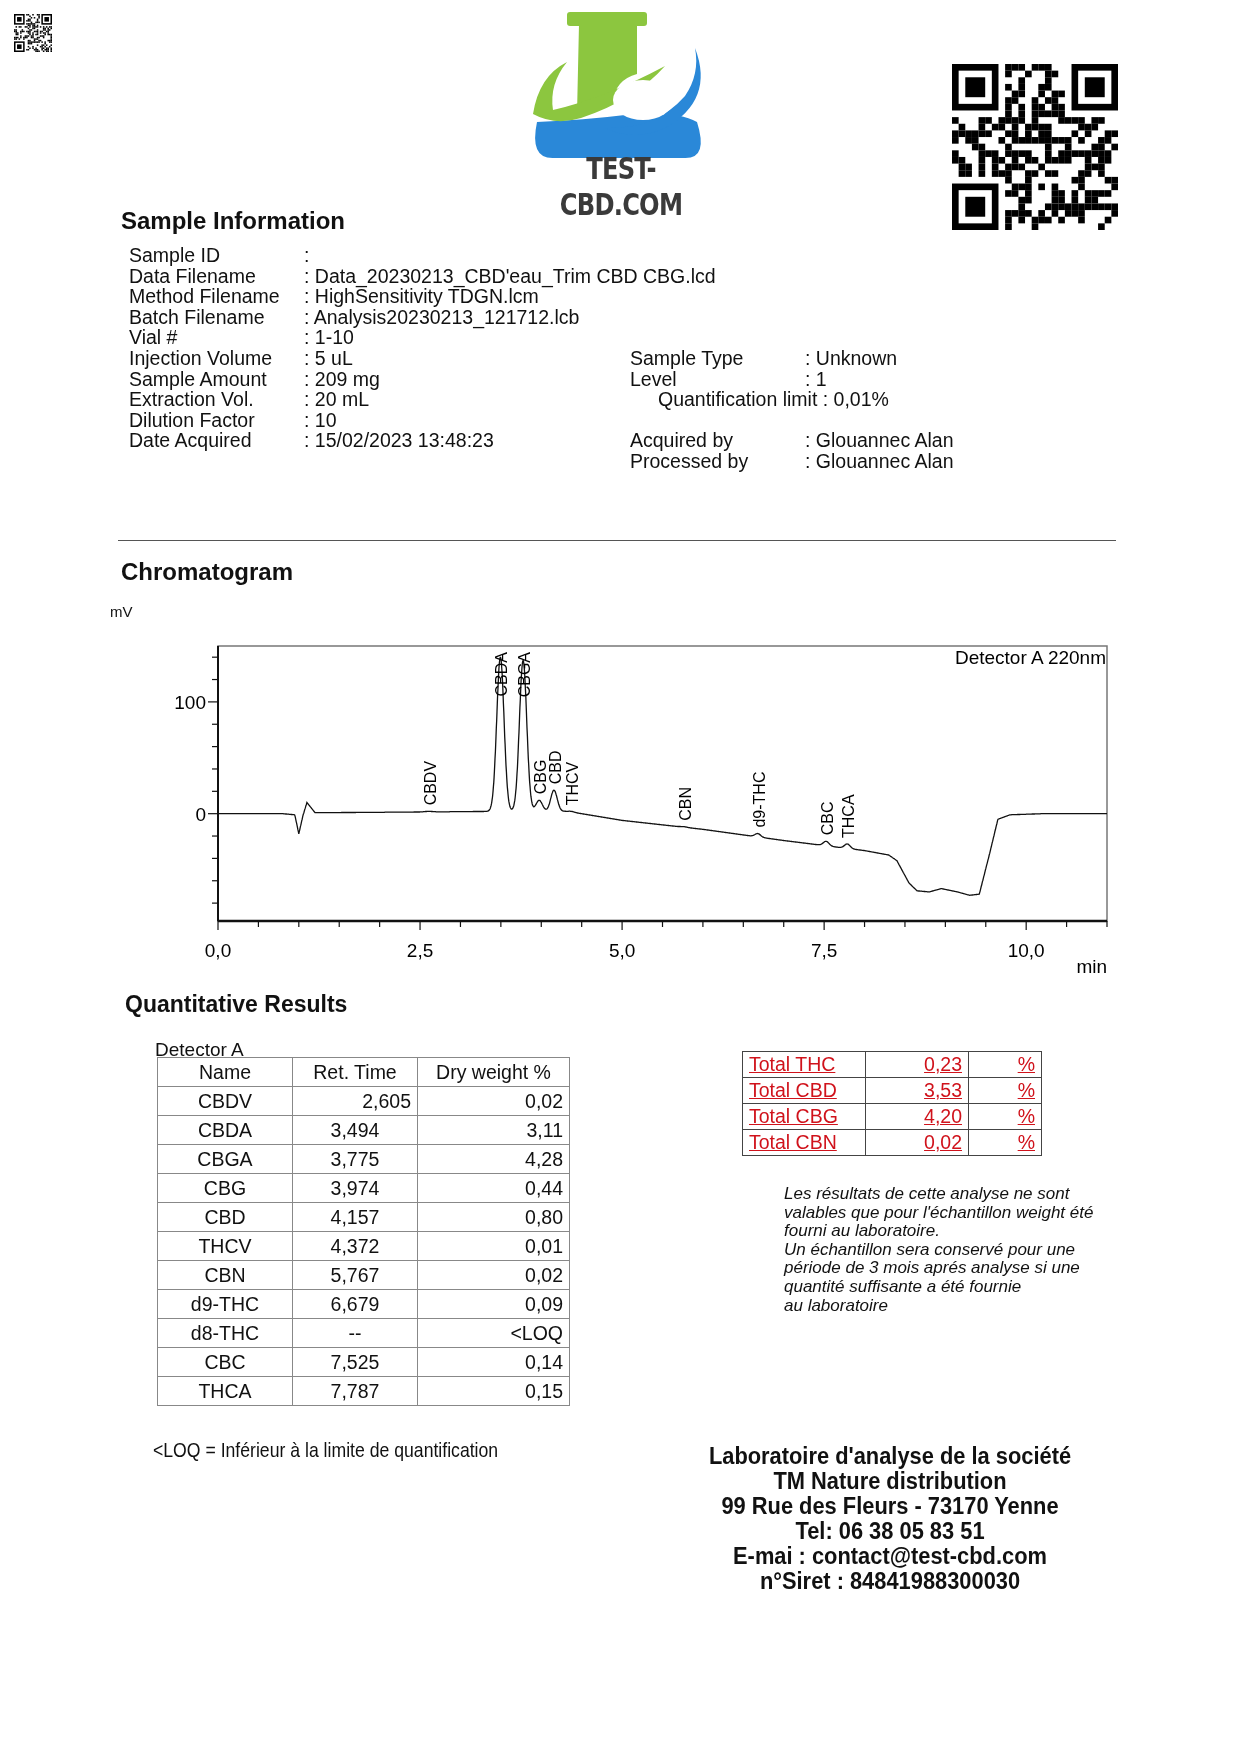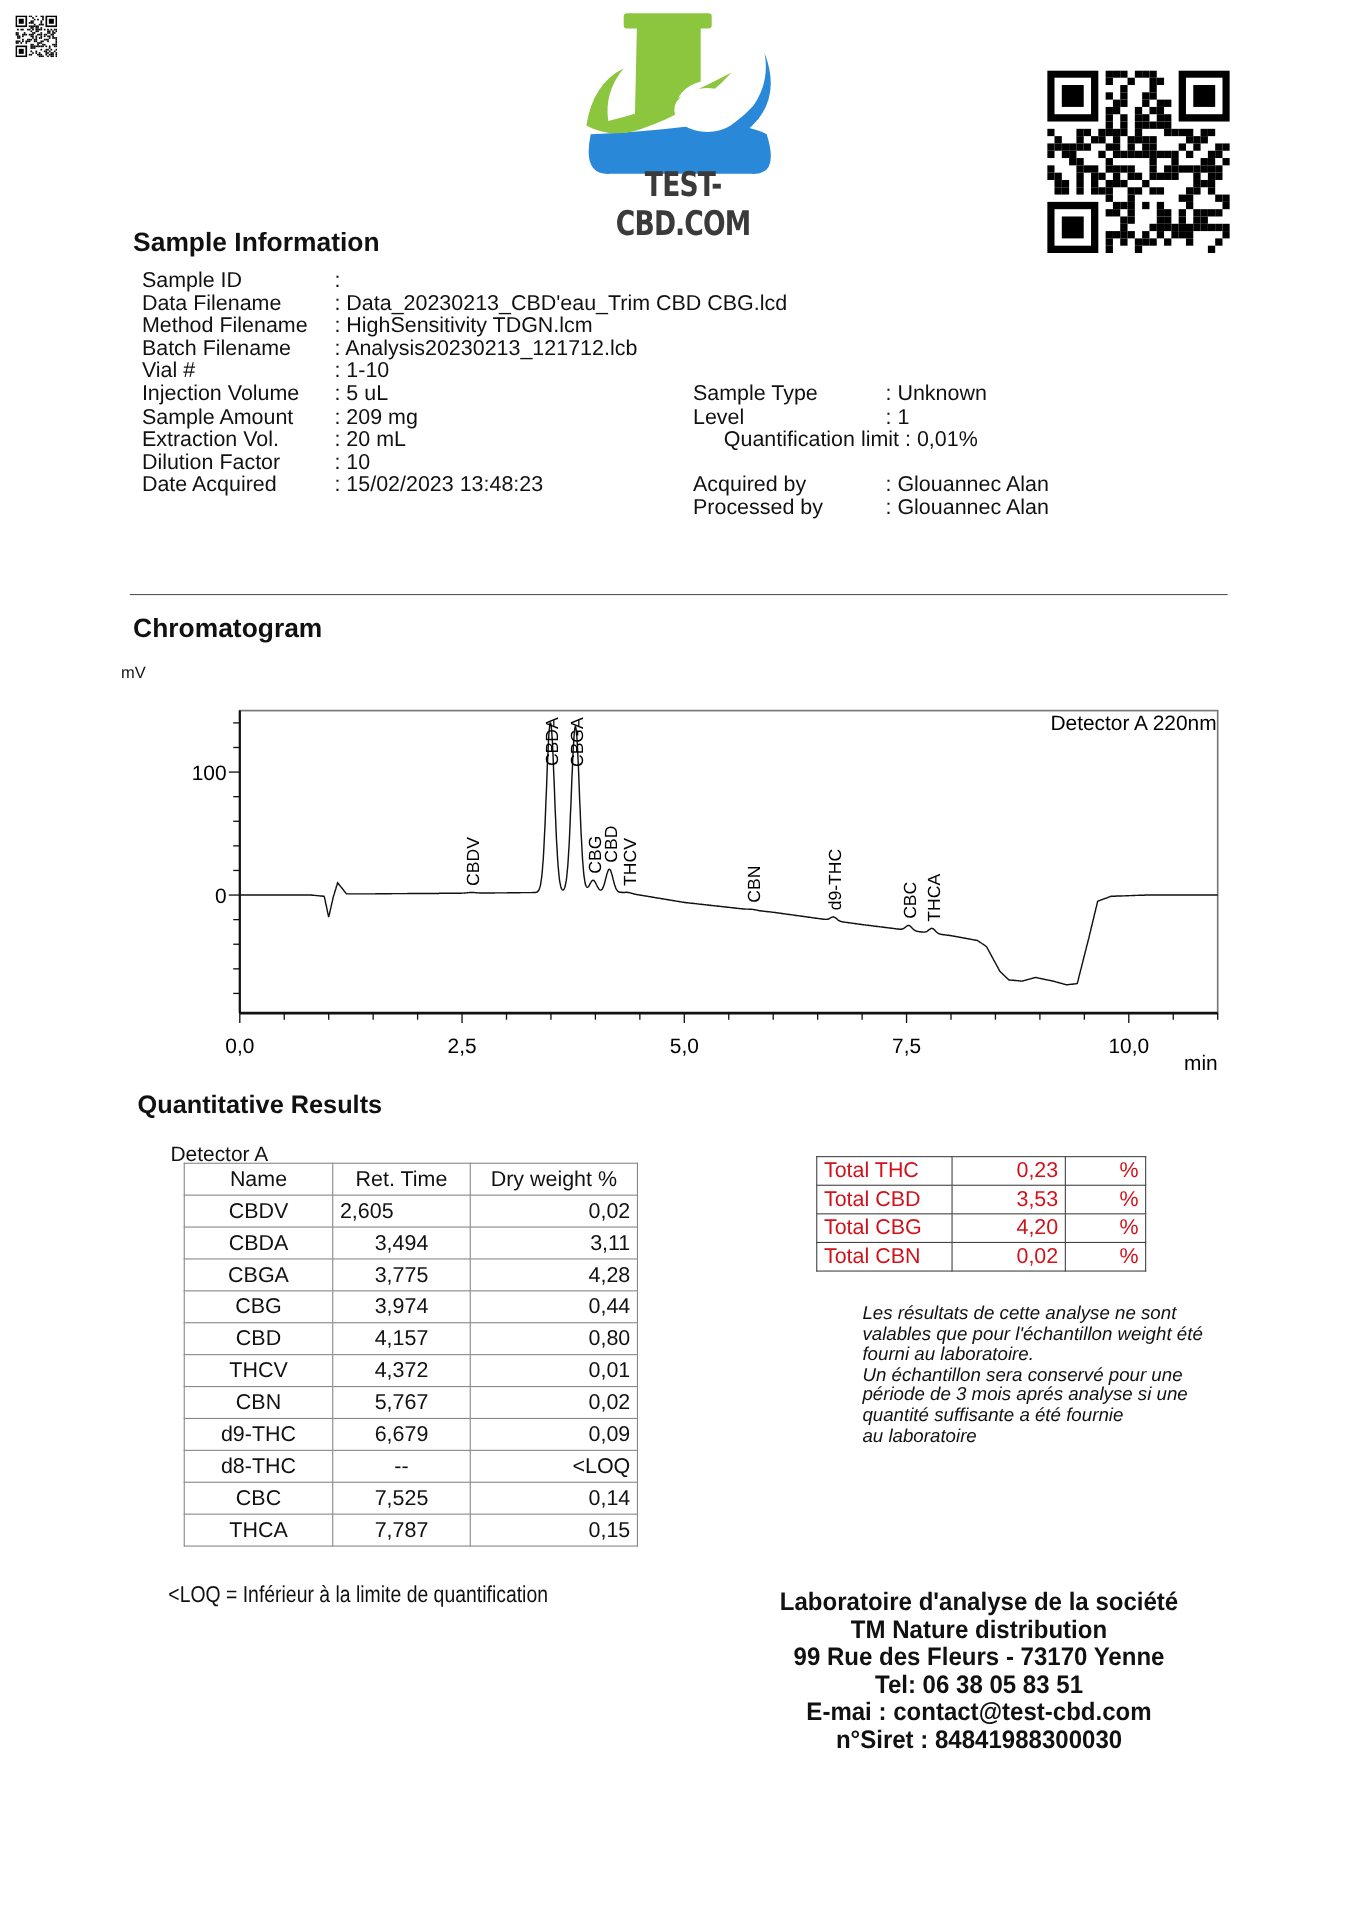--- a/index.html
+++ b/index.html
@@ -13,21 +13,21 @@
   .info { font-size:19.5px; line-height:20.6px; }
   .info .row { display:flex; height:20.6px; white-space:nowrap; }
   .info .lbl { width:175px; }
   .r-info .lbl { width:175px; }
   .rule { left:118px; top:540px; width:998px; height:1px; background:#555; }
   .chart-svg { left:0; top:560px; }
   .res-table { border-collapse:collapse; font-size:19.5px; }
   .res-table td, .res-table th { border:1px solid #888; height:28px; padding:0 6px; font-weight:normal; }
   .res-table th { text-align:center; }
   .tot-table { border-collapse:collapse; font-size:19.5px; color:#d0121b; }
-  .tot-table td { border:1.5px solid #444; height:25px; padding:0 6px; }
+  .tot-table td { border:1.5px solid #444; height:25px; padding:0 6px;text-decoration:underline; }
   .note { font-style:italic; font-size:17px; line-height:18.6px; }
   .loq { font-size:21px; transform:scaleX(0.84); transform-origin:left top; white-space:nowrap; }
   .lab { font-weight:bold; font-size:23px; line-height:25px; text-align:center; transform:scaleX(0.95); transform-origin:center top; }
 </style>
 </head>
 <body>
 
 <svg class="abs small-qr" id="small-qr" viewBox="0 0 25 25">
     <rect x="8" y="0" width="1" height="1" fill="#000"></rect>
     <rect x="9" y="0" width="1" height="1" fill="#000"></rect>
@@ -615,32 +615,32 @@
       <text x="0" y="0" transform="translate(833.1568181818182,275.322662601623) rotate(-90)" text-anchor="start" font-size="16" font-family="Liberation Sans, sans-serif">CBC</text>
       <text x="0" y="0" transform="translate(854.3311818181818,277.9586382113791) rotate(-90)" text-anchor="start" font-size="16" font-family="Liberation Sans, sans-serif">THCA</text>
     </g>
   <text id="detector-label" x="1106" y="104" text-anchor="end" font-size="19" font-family="Liberation Sans, sans-serif">Detector A 220nm</text>
   <text id="x-unit" x="1107" y="413" text-anchor="end" font-size="19" font-family="Liberation Sans, sans-serif">min</text>
 </svg>
 
 <div class="abs h2" style="left:125px;top:991px;font-size:23px;">Quantitative Results</div>
 <div class="abs" style="left:155px;top:1039px;font-size:19px;">Detector A</div>
 
-<table class="abs res-table" style="left:167px;top:1057px;width:413px;padding-left:40px;">
+<table class="abs res-table" style="left:157px;top:1057px;width:413px;padding-left:40px;">
   <thead>
     <tr>
       <th style="width:122px">Name</th>
       <th style="width:112px">Ret. Time</th>
       <th>Dry weight %</th>
     </tr>
   </thead>
   <tbody id="results-body">
       <tr>
         <td style="text-align:center">CBDV</td>
-        <td style="text-align:left">2,605</td>
+        <td style="text-align:right">2,605</td>
         <td style="text-align:right">0,02</td>
       </tr>
       <tr>
         <td style="text-align:center">CBDA</td>
         <td style="text-align:center">3,494</td>
         <td style="text-align:right">3,11</td>
       </tr>
       <tr>
         <td style="text-align:center">CBGA</td>
         <td style="text-align:center">3,775</td>

